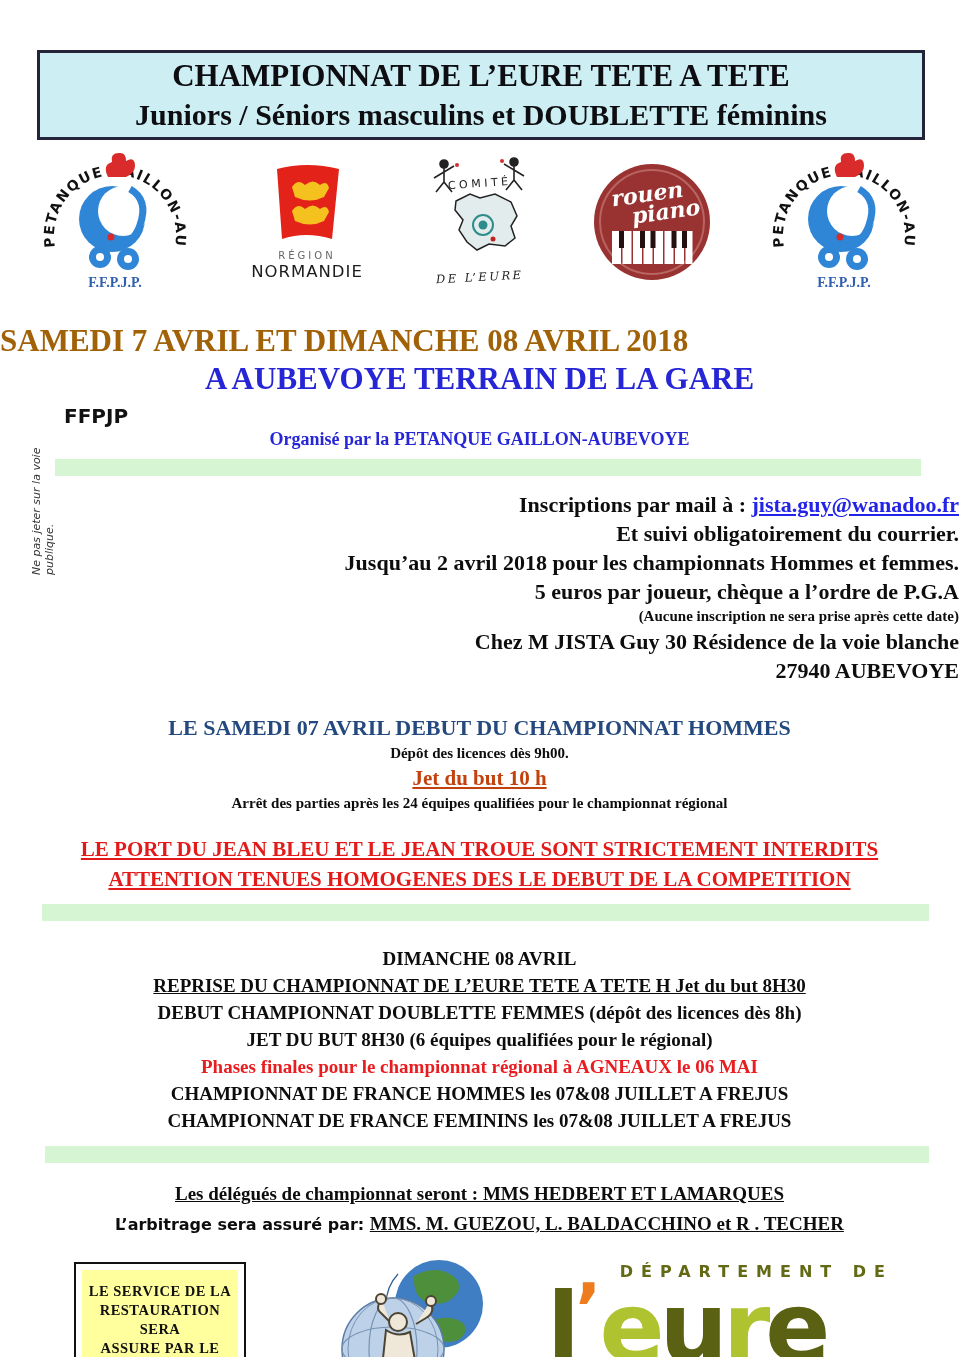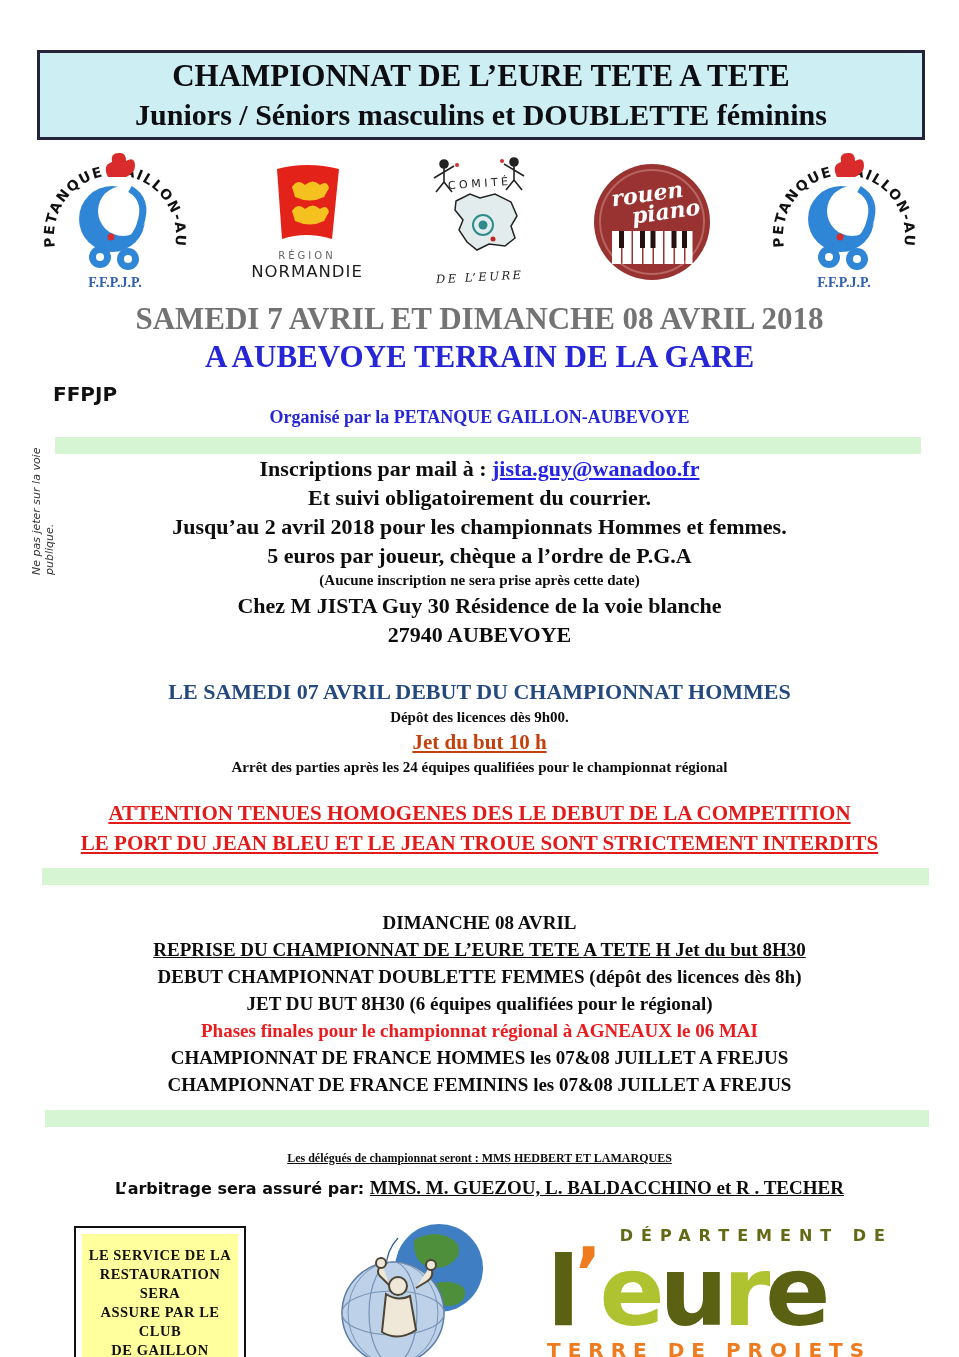--- a/index.html
+++ b/index.html
@@ -9,33 +9,33 @@
   
   .title-box { margin:50px 34px 0 37px; height:90px; background:#cdeef2; border:3px solid #23233a;
                display:flex; flex-direction:column; justify-content:center; text-align:center; }
   .title-line1 { font-size:31px; font-weight:bold; color:#0d0d12; line-height:40px; }
   .title-line2 { font-size:30px; font-weight:bold; color:#0d0d12; line-height:38px; }
 
   
   .logos-row { margin-top:6px; height:152px; display:flex; align-items:center; justify-content:space-between; padding:0 42px; }
 
   
-  .dates-line { margin-top:2px; text-align:center; font-size:31px; font-weight:bold; color:#737373; line-height:38px; }
+  .dates-line { margin-top:24px; text-align:left; font-size:31px; font-weight:bold; color:#a16207; line-height:38px; }
   .location-line { text-align:center; font-size:31px; font-weight:bold; color:#2626d6; line-height:38px; }
   .org-zone { position:relative; height:54px; }
-  .ffpjp { position:absolute; left:53px; top:6px; font-family:"DejaVu Sans", sans-serif; font-weight:bold; font-size:20px; color:#111; }
+  .ffpjp { position:absolute; left:64px; top:6px; font-family:"DejaVu Sans", sans-serif; font-weight:bold; font-size:20px; color:#111; }
   .organizer { position:absolute; left:0; right:0; bottom:2px; text-align:center; font-size:18px; font-weight:bold; color:#2626d6; }
 
   .green-bar { height:17px; background:#d6f5d2; }
   .bar1 { margin:7px 38px 0 55px; }
   .bar2 { margin:10px 30px 0 42px; }
   .bar3 { margin:12px 30px 0 45px; }
 
   
-  .inscr { text-align:center; color:#0d0d0d; }
+  .inscr { margin-top:14px; text-align:right; color:#0d0d0d; }
   .inscr .big { font-size:22px; font-weight:bold; line-height:29px; }
   .inscr .note { font-size:15px; font-weight:bold; line-height:21px; }
   .mail-link { color:#2424e8; text-decoration:underline; font-weight:bold; }
 
   
   .sat { margin-top:28px; text-align:center; }
   .sat-title { font-size:22px; font-weight:bold; color:#24497e; line-height:30px; }
   .sat-small { font-size:15px; font-weight:bold; color:#0d0d0d; line-height:21px; }
   .sat-jet { font-size:21px; font-weight:bold; color:#c2410c; text-decoration:underline; line-height:29px; }
 
@@ -44,21 +44,21 @@
   .warn div { font-size:21px; font-weight:bold; color:#e21a1a; text-decoration:underline; line-height:30px; }
 
   
   .sun { margin-top:24px; text-align:center; color:#0d0d0d; }
   .sun div { font-size:19px; font-weight:bold; line-height:27px; }
   .sun .underl { text-decoration:underline; }
   .sun .red { color:#ea1c1f; }
 
   
   .off { margin-top:16px; text-align:center; }
-  .off-delegates { font-size:12px; font-weight:bold; color:#0d0d0d; text-decoration:underline; line-height:30px; }
+  .off-delegates { font-size:19px; font-weight:bold; color:#0d0d0d; text-decoration:underline; line-height:30px; }
   .off-arbitrage { font-size:19px; line-height:30px; color:#0d0d0d; }
   .arb-label { font-family:"DejaVu Sans", sans-serif; font-weight:bold; font-size:16px; }
   .arb-names { font-weight:bold; text-decoration:underline; }
 
   
   .bottom-row { margin-top:22px; padding:0 60px; display:flex; align-items:flex-start; justify-content:space-between; }
   .resto-box { width:172px; border:2px solid #111; background:#fff; padding:6px; margin-left:14px; }
   .resto-inner { background:#ffff9e; padding:12px 4px; text-align:center; }
   .resto-inner div { font-size:14.5px; font-weight:bold; color:#111; line-height:19px; letter-spacing:0.5px; }
   .globe-wrap { margin-top:-6px; margin-left:30px; }
@@ -201,22 +201,22 @@
   </div>
 
   <div class="sat">
     <div class="sat-title">LE SAMEDI 07 AVRIL DEBUT DU CHAMPIONNAT HOMMES</div>
     <div class="sat-small">Dépôt des licences dès 9h00.</div>
     <div class="sat-jet">Jet du but 10 h</div>
     <div class="sat-small">Arrêt des parties après les 24 équipes qualifiées pour le championnat régional</div>
   </div>
 
   <div class="warn">
+    <div>LE PORT DU JEAN BLEU ET LE JEAN TROUE SONT STRICTEMENT INTERDITS</div>
     <div>ATTENTION TENUES HOMOGENES  DES LE DEBUT DE LA COMPETITION</div>
-    <div>LE PORT DU JEAN BLEU ET LE JEAN TROUE SONT STRICTEMENT INTERDITS</div>
   </div>
 
   <div class="green-bar bar2"></div>
 
   <div class="sun">
     <div>DIMANCHE 08 AVRIL</div>
     <div class="underl">REPRISE DU CHAMPIONNAT DE L’EURE TETE A TETE H Jet du but 8H30</div>
     <div>DEBUT CHAMPIONNAT DOUBLETTE FEMMES (dépôt des licences dès 8h)</div>
     <div>JET DU BUT 8H30 (6 équipes qualifiées pour le régional)</div>
     <div class="red">Phases finales pour le championnat régional à AGNEAUX le 06 MAI</div>

